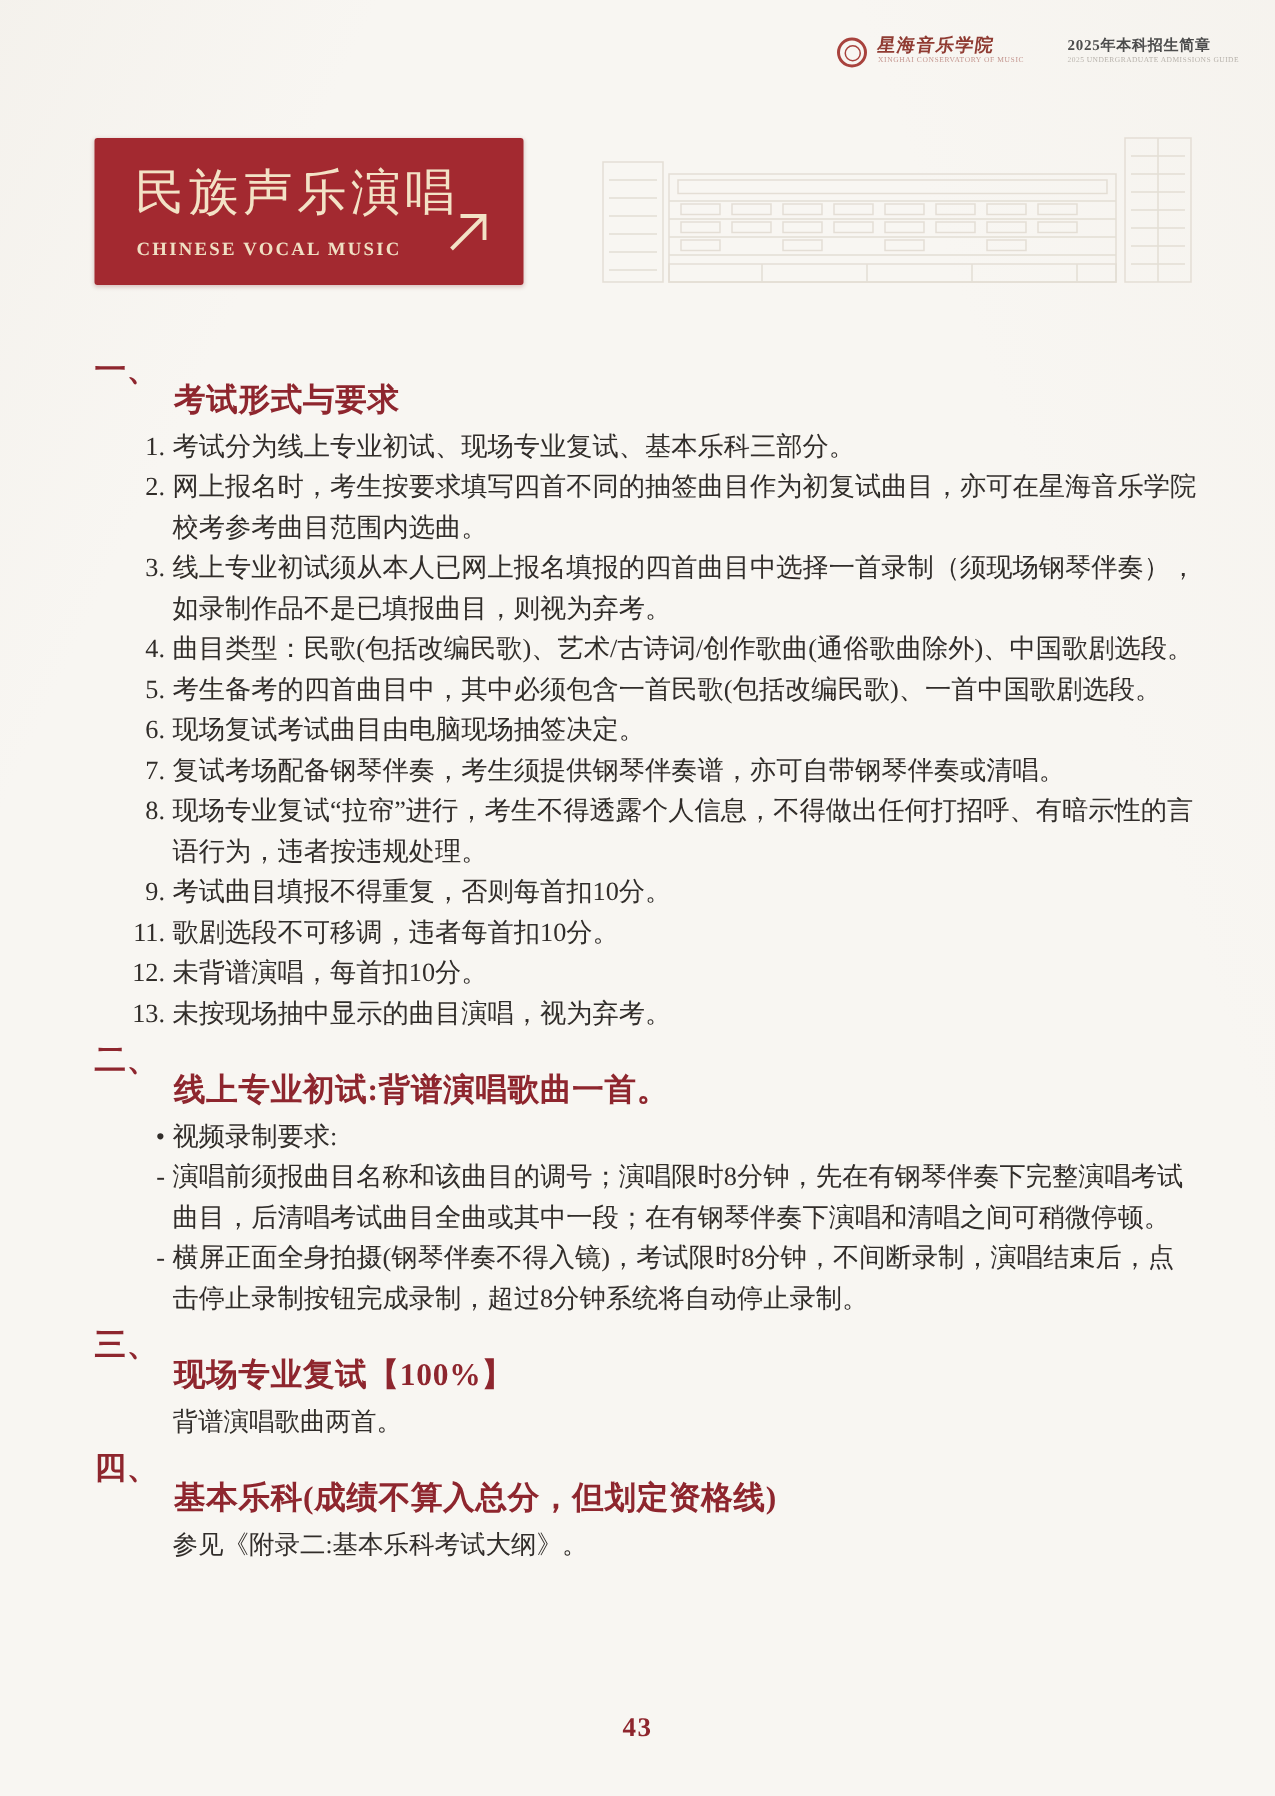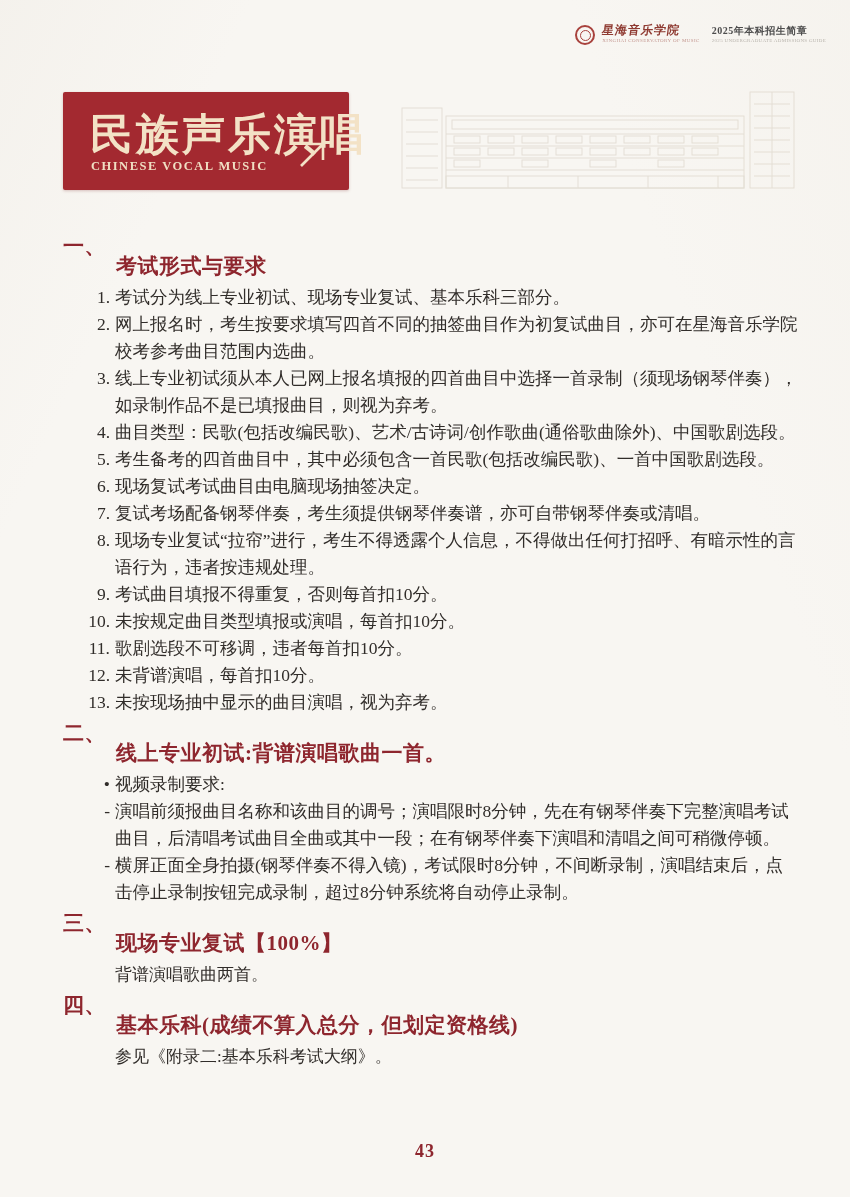--- a/index.html
+++ b/index.html
@@ -17,31 +17,31 @@
   }
 
   
   .header{position:absolute;top:24px;right:24px;display:flex;align-items:flex-start;gap:7px;}
   .logo{width:20px;height:20px;border:2px solid #a8423d;border-radius:50%;box-sizing:border-box;
         display:flex;align-items:center;justify-content:center;margin-top:1px;}
   .logo-inner{width:9px;height:9px;border:1px solid #a8423d;border-radius:50%;}
   .brand{display:flex;flex-direction:column;}
   .brand-cn{font-size:12px;font-weight:bold;color:#8f3b32;letter-spacing:1px;line-height:13px;transform:skewX(-8deg);}
   .brand-en{font-size:5px;color:#c49790;letter-spacing:.4px;margin-top:1px;white-space:nowrap;}
-  .brochure{display:flex;flex-direction:column;margin-left:5px;}
+  .brochure{display:flex;flex-direction:column;margin-left:22px;}
   .brochure-cn{font-size:10px;font-weight:bold;color:#4c4c4c;line-height:13px;letter-spacing:.5px;}
   .brochure-en{font-size:5px;color:#b8b3ac;letter-spacing:.3px;margin-top:1px;white-space:nowrap;}
 
   
   .building{position:absolute;top:80px;right:42px;opacity:.9;}
 
   
   .banner{position:absolute;left:63px;top:92px;width:286px;height:98px;background:#a32930;
           border-radius:2px;box-shadow:0 1px 3px rgba(120,30,30,.25);}
-  .banner-title{position:absolute;left:27px;top:14px;font-size:43px;font-weight:bold;
+  .banner-title{position:absolute;left:27px;top:14px;font-size:33px;font-weight:normal;
                 color:#f3e2c6;letter-spacing:3px;white-space:nowrap;}
   .banner-sub{position:absolute;left:28px;bottom:16px;font-size:12.5px;font-weight:bold;
               color:#f0dfc3;letter-spacing:1.5px;white-space:nowrap;text-align:center;}
   .banner-arrow{position:absolute;right:20px;bottom:18px;width:34px;height:34px;}
 
   
   .content{position:absolute;left:63px;top:229px;width:737px;}
   .h{display:flex;font-weight:bold;color:#8e262e;font-size:21px;line-height:30px;
      margin:2px 0 3px 0;letter-spacing:.5px;}
   .h .marker{flex:0 0 53px;}
@@ -171,24 +171,20 @@
     </div>
   <div class="li">
       <span class="num">8.</span>
       <span class="txt">现场专业复试“拉帘”进行，考生不得透露个人信息，不得做出任何打招呼、有暗示性的言语行为，违者按违规处理。</span>
     </div>
   <div class="li">
       <span class="num">9.</span>
       <span class="txt">考试曲目填报不得重复，否则每首扣10分。</span>
     </div>
   <div class="li">
-      <span class="num">10.</span>
-      <span class="txt">未按规定曲目类型填报或演唱，每首扣10分。</span>
-    </div>
-  <div class="li">
       <span class="num">11.</span>
       <span class="txt">歌剧选段不可移调，违者每首扣10分。</span>
     </div>
   <div class="li">
       <span class="num">12.</span>
       <span class="txt">未背谱演唱，每首扣10分。</span>
     </div>
   <div class="li">
       <span class="num">13.</span>
       <span class="txt">未按现场抽中显示的曲目演唱，视为弃考。</span>

